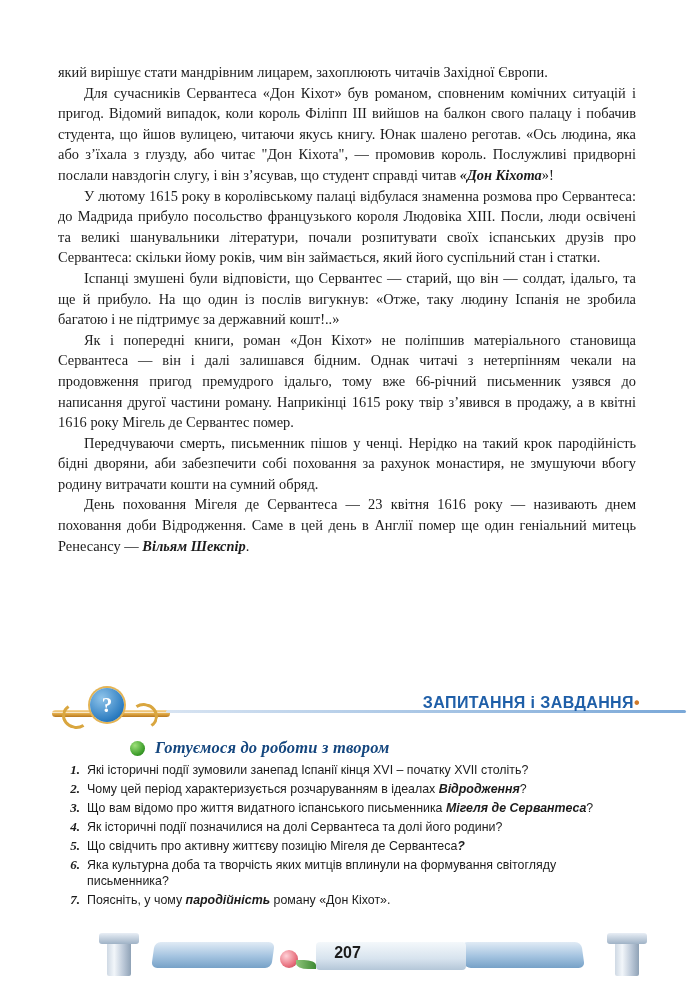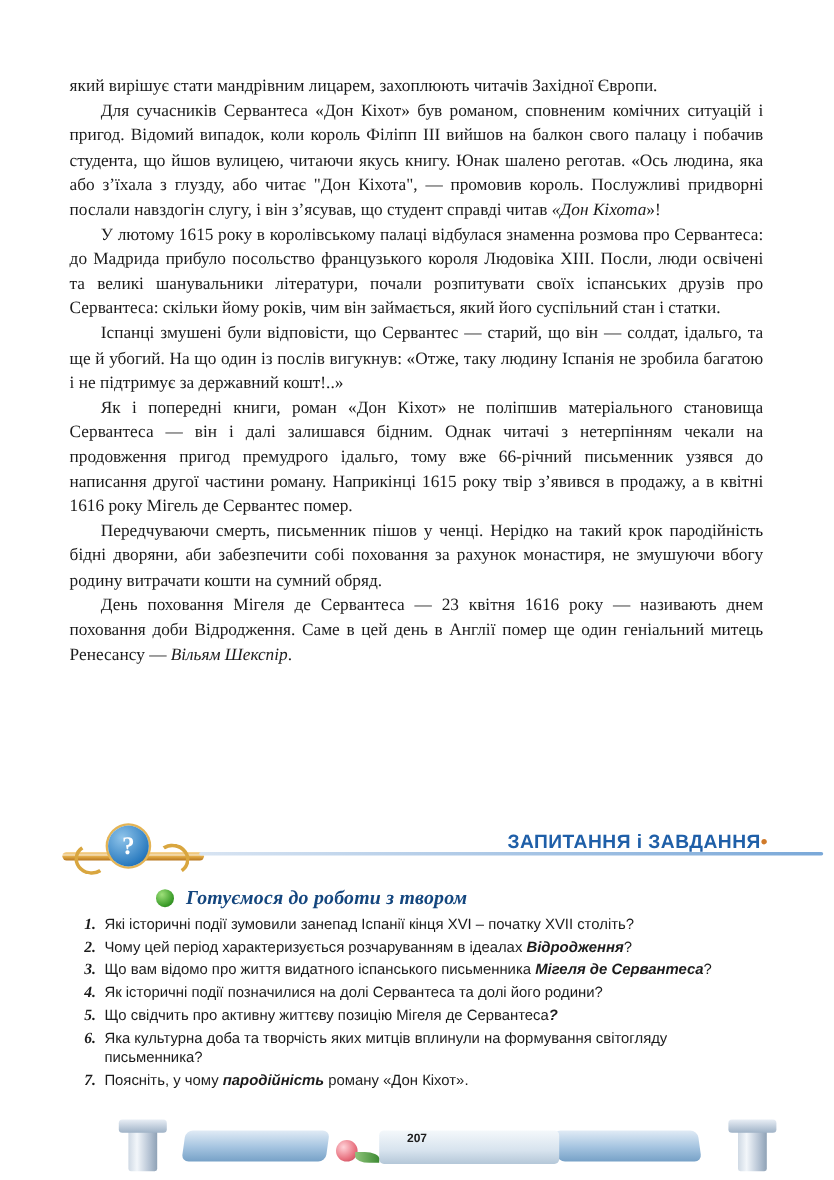--- a/index.html
+++ b/index.html
@@ -34,21 +34,21 @@
   }
   .body-text p {
     margin: 0;
     text-indent: 26px;
   }
   .body-text p.no-indent {
     text-indent: 0;
   }
   .bi {
     font-style: italic;
-    font-weight: normal;
+    font-weight: bold;
   }
 
   
   .banner {
     position: absolute;
     left: 46px;
     top: 690px;
     width: 604px;
     height: 40px;
   }
@@ -211,21 +211,21 @@
     height: 52px;
   }
   .page-num {
     position: absolute;
     left: 0;
     top: 14px;
     width: 695px;
     text-align: center;
     font-family: "Liberation Sans", sans-serif;
     font-weight: bold;
-    font-size: 10px;
+    font-size: 16px;
     color: #1b1b1b;
   }
   .col-left, .col-right {
     position: absolute;
     top: 2px;
     width: 46px;
     height: 46px;
   }
   .col-left { left: 48px; }
   .col-right { left: 556px; }
@@ -277,21 +277,21 @@
 </style>
 </head>
 <body>
 
 <div class="page">
 
   <div class="body-text" id="body-text">
       <p class="no-indent">який вирішує стати мандрівним лицарем, захоплюють читачів Західної Європи.</p>
       <p class="">Для сучасників Сервантеса «Дон Кіхот» був романом, сповненим комічних ситуацій і пригод. Відомий випадок, коли король Філіпп ІІІ вийшов на балкон свого палацу і побачив студента, що йшов вулицею, читаючи якусь книгу. Юнак шалено реготав. «Ось людина, яка або з’їхала з глузду, або читає "Дон Кіхота", — промовив король. Послужливі придворні послали навздогін слугу, і він з’ясував, що студент справді читав <span class="bi">«Дон Кіхота</span>»!</p>
       <p class="">У лютому 1615 року в королівському палаці відбулася знаменна розмова про Сервантеса: до Мадрида прибуло посольство французького короля Людовіка ХІІІ. Посли, люди освічені та великі шанувальники літератури, почали розпитувати своїх іспанських друзів про Сервантеса: скільки йому років, чим він займається, який його суспільний стан і статки.</p>
-      <p class="">Іспанці змушені були відповісти, що Сервантес — старий, що він — солдат, ідальго, та ще й убогий. На що один із послів вигукнув: «Отже, таку людину Іспанія не зробила багатою і не підтримує за державний кошт!..»</p>
+      <p class="">Іспанці змушені були відповісти, що Сервантес — старий, що він — солдат, ідальго, та ще й прибуло. На що один із послів вигукнув: «Отже, таку людину Іспанія не зробила багатою і не підтримує за державний кошт!..»</p>
       <p class="">Як і попередні книги, роман «Дон Кіхот» не поліпшив матеріального становища Сервантеса — він і далі залишався бідним. Однак читачі з нетерпінням чекали на продовження пригод премудрого ідальго, тому вже 66-річний письменник узявся до написання другої частини роману. Наприкінці 1615 року твір з’явився в продажу, а в квітні 1616 року Мігель де Сервантес помер.</p>
       <p class="">Передчуваючи смерть, письменник пішов у ченці. Нерідко на такий крок пародійність бідні дворяни, аби забезпечити собі поховання за рахунок монастиря, не змушуючи вбогу родину витрачати кошти на сумний обряд.</p>
       <p class="">День поховання Мігеля де Сервантеса — 23 квітня 1616 року — називають днем поховання доби Відродження. Саме в цей день в Англії помер ще один геніальний митець Ренесансу — <span class="bi">Вільям Шекспір</span>.</p>
     </div>
 
   <div class="banner">
     <div class="ornament">
       <div class="orn-bar"></div>
       <div class="orn-swirl-l"></div>
       <div class="orn-swirl-r"></div>

